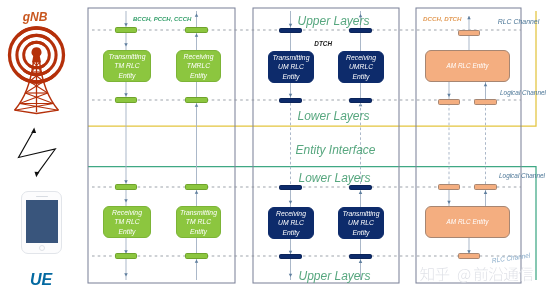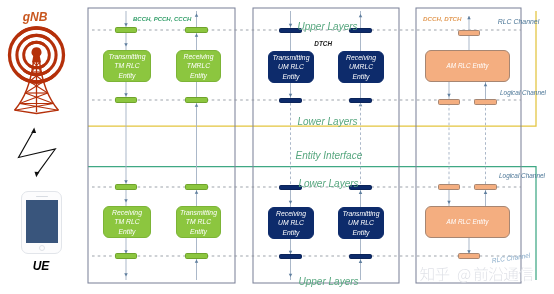--- a/index.html
+++ b/index.html
@@ -5,25 +5,25 @@
 <style>
   html,body{margin:0;padding:0;background:#ffffff;}
   body{width:554px;height:294px;overflow:hidden;
        font-family:"Liberation Sans",sans-serif;}
   #stage{position:relative;width:554px;height:289px;background:#ffffff;font-style:italic;}
   .lbl{position:absolute;white-space:nowrap;line-height:1.05;}
   svg.layer{position:absolute;left:0;top:0;width:554px;height:294px;}
 
   
   .t-gnb{font-size:12px;font-weight:bold;color:#C8561E;}
-  .t-ue{font-size:12px;font-weight:bold;color:#000000;}
+  .t-ue{font-size:16px;font-weight:bold;color:#0369a1;margin-top:14px;}
   .t-chan-green{font-size:6.0px;font-weight:bold;color:#2E9C66;}
   .t-chan-black{font-size:6.4px;font-weight:bold;color:#1A1A1A;}
   .t-chan-orange{font-size:6.2px;font-weight:bold;color:#E29A55;}
-  .t-band{font-size:10px;color:#57A77F;font-weight:500;margin-top:7px;}
+  .t-band{font-size:12px;color:#57A77F;font-weight:500;}
   .t-side{font-size:6.9px;color:#4A7596;transform-origin:left center;}
   .t-side-fade{font-size:6.9px;color:#86AAC8;transform-origin:left center;}
 
   
   .ent{position:absolute;box-sizing:border-box;display:flex;flex-direction:column;
        align-items:center;justify-content:center;color:#fff;text-align:center;
        font-size:6.8px;line-height:9.3px;}
   .ent-green{background:#8CC63F;border:0.7px solid #7CB436;border-radius:6px;}
   .ent-navy{background:#0D2B6B;border:0.7px solid #0D2B6B;border-radius:6px;}
   .ent-orange{background:#F4AE80;border:0.9px solid #A78672;border-radius:6px;font-size:6.4px;}

